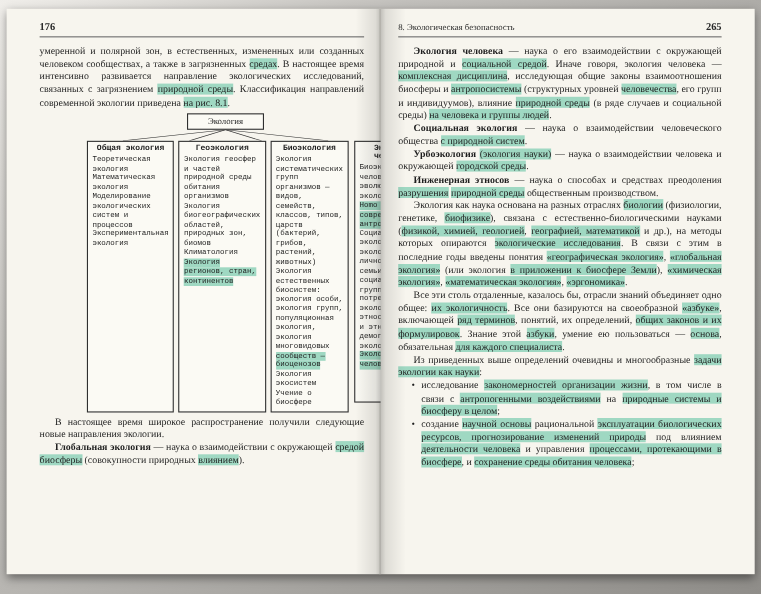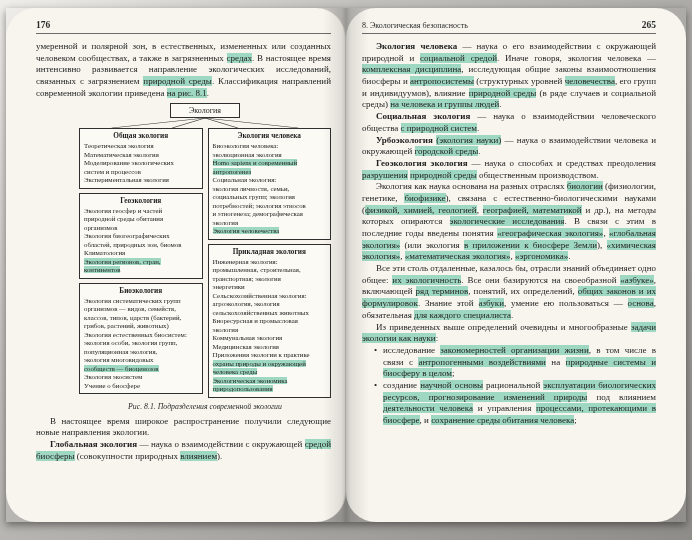--- a/index.html
+++ b/index.html
@@ -7,21 +7,21 @@
     width:692px; height:540px; overflow:hidden;
     background:linear-gradient(135deg,#f0eeea 0%,#c2c0bc 30%,#a3a19d 70%,#8f8d89 100%);
     font-family:"Liberation Serif","DejaVu Serif",serif;
     color:#1e1e1e;
   }
   .scan { position:relative; width:692px; height:540px; }
   .book {
     position:absolute; left:6px; top:8px; width:680px; height:514px;
     display:flex; box-shadow:0 3px 8px rgba(0,0,0,0.45);
   }
-  .page { width:50%; box-sizing:border-box; background:var(--page-bg,#f7f5ee); position:relative;border-radius:30px; }
+  .page { width:50%; box-sizing:border-box; background:var(--page-bg,#f7f5ee); position:relative; }
   .page-left  { padding:12px 14px 10px 30px; border-right:1px solid #d8d5cc; }
   .page-right { padding:12px 30px 10px 16px; }
   .book::after {
     content:''; position:absolute; left:50%; top:0; bottom:0; width:46px;
     transform:translateX(-50%); pointer-events:none;
     background:linear-gradient(90deg,rgba(0,0,0,0) 0%,rgba(0,0,0,0.10) 40%,rgba(0,0,0,0.22) 50%,rgba(0,0,0,0.10) 60%,rgba(0,0,0,0) 100%);
   }
   .pg-header {
     display:flex; align-items:baseline; font-size:8px; color:#2a2a2a;
     border-bottom:1px solid #6b6b6b; padding-bottom:3px; margin-bottom:7px;
@@ -37,21 +37,21 @@
   
   .figure { margin:4px 0 3px;padding-left:43px; }
   .fig-root-row { display:flex; justify-content:center; }
   .fig-root {
     border:1px solid #2f2f2f; background:#fbfaf4; font-size:8px;
     padding:2px 18px; text-align:center;
   }
   .fig-connectors { display:block; width:100%; height:10px; }
   .fig-connectors line { stroke:#2f2f2f; stroke-width:0.45; }
   .fig-cols { display:flex; gap:5px; align-items:flex-start; }
-  .fig-col { flex:1; display:flex; flex-direction:column; gap:4px; }
+  .fig-col { flex:1; display:flex; gap:4px;font-family:Liberation Mono, monospace; }
   .fig-box { border:1px solid #2f2f2f; background:#fbfaf4; }
   .fig-box-title {
     font-weight:bold; text-align:center; font-size:7.3px; padding:2px 2px 1px;
   }
   .fig-box-lines { font-size:6.8px; line-height:1.25; padding:1px 4px 3px; }
   .fig-line { white-space:normal; }
   .fig-caption {
     font-style:italic; text-align:center; font-size:7.8px; margin:4px 0 5px; color:#2a2a2a;
   }
   
@@ -158,38 +158,37 @@
                   <div class="fig-line"><span>Медицинская экология</span></div>
                   <div class="fig-line"><span>Приложения экологии к практике</span></div>
                   <div class="fig-line"><span class="hl">охраны природы и окружающей</span></div>
                   <div class="fig-line"><span class="hl">человека среды</span></div>
                   <div class="fig-line"><span class="hl">Экологическая экономика</span></div>
                   <div class="fig-line"><span class="hl">природопользования</span></div>
                 </div>
               </div>
             </div>
           </div>
-        <div class="fig-caption">Рис. 8.1. Подразделения современной экологии</div>
       </div>
       <div class="body-text">
           <div class="para ind"><span>В настоящее время широкое распространение получили следующие новые направления экологии.</span></div>
           <div class="para ind"><span class="b">Глобальная экология</span><span> — наука о взаимодействии с окружающей </span><span class="hl">средой биосферы</span><span> (совокупности природных </span><span class="hl">влиянием</span><span>).</span></div>
         </div>
     </div>
 
     <div class="page page-right">
       <div class="pg-header hdr-right">
         <span class="pg-title">8. Экологическая безопасность</span>
         <span class="pg-num">265</span>
       </div>
       <div class="body-text">
           <div class="para ind"><span class="b">Экология человека</span><span> — наука о его взаимодействии с окружающей природной и </span><span class="hl">социальной средой</span><span>. Иначе говоря, экология человека — </span><span class="hl">комплексная дисциплина</span><span>, исследующая общие законы взаимоотношения биосферы и </span><span class="hl">антропосистемы</span><span> (структурных уровней </span><span class="hl">человечества</span><span>, его групп и индивидуумов), влияние </span><span class="hl">природной среды</span><span> (в ряде случаев и социальной среды) </span><span class="hl">на человека и группы людей</span><span>.</span></div>
           <div class="para ind"><span class="b">Социальная экология</span><span> — наука о взаимодействии человеческого общества </span><span class="hl">с природной систем</span><span>.</span></div>
           <div class="para ind"><span class="b">Урбоэкология</span><span> </span><span class="hl">(экология науки)</span><span> — наука о взаимодействии человека и окружающей </span><span class="hl">городской среды</span><span>.</span></div>
-          <div class="para ind"><span class="b">Геоэкология экология</span><span> — наука о способах и средствах преодоления </span><span class="hl">разрушения</span><span> </span><span class="hl">природной среды</span><span> общественным производством.</span></div>
+          <div class="para ind"><span class="b">Инженерная этносов</span><span> — наука о способах и средствах преодоления </span><span class="hl">разрушения</span><span> </span><span class="hl">природной среды</span><span> общественным производством.</span></div>
           <div class="para ind"><span>Экология как наука основана на разных отраслях </span><span class="hl">биологии</span><span> (физиологии, генетике, </span><span class="hl">биофизике</span><span>), связана с естественно-биологическими науками (</span><span class="hl">физикой, химией, геологией</span><span>, </span><span class="hl">географией, математикой</span><span> и др.), на методы которых опираются </span><span class="hl">экологические исследования</span><span>. В связи с этим в последние годы введены понятия </span><span class="hl">«географическая экология»</span><span>, </span><span class="hl">«глобальная экология»</span><span> (или экология </span><span class="hl">в приложении к биосфере Земли</span><span>), </span><span class="hl">«химическая экология»</span><span>, </span><span class="hl">«математическая экология»</span><span>, </span><span class="hl">«эргономика»</span><span>.</span></div>
           <div class="para ind"><span>Все эти столь отдаленные, казалось бы, отрасли знаний объединяет одно общее: </span><span class="hl">их экологичность</span><span>. Все они базируются на своеобразной </span><span class="hl">«азбуке»</span><span>, включающей </span><span class="hl">ряд терминов</span><span>, понятий, их определений, </span><span class="hl">общих законов и их формулировок</span><span>. Знание этой </span><span class="hl">азбуки</span><span>, умение ею пользоваться — </span><span class="hl">основа</span><span>, обязательная </span><span class="hl">для каждого специалиста</span><span>.</span></div>
           <div class="para ind"><span>Из приведенных выше определений очевидны и многообразные </span><span class="hl">задачи экологии как науки</span><span>:</span></div>
         </div>
       <div class="bullets">
           <div class="bullet-row">
             <span class="dot">•</span>
             <span class="bullet-body"><span>исследование </span><span class="hl">закономерностей организации жизни</span><span>, в том числе в связи с </span><span class="hl">антропогенными воздействиями</span><span> на </span><span class="hl">природные системы и биосферу в целом</span><span>;</span></span>
           </div>
           <div class="bullet-row">

